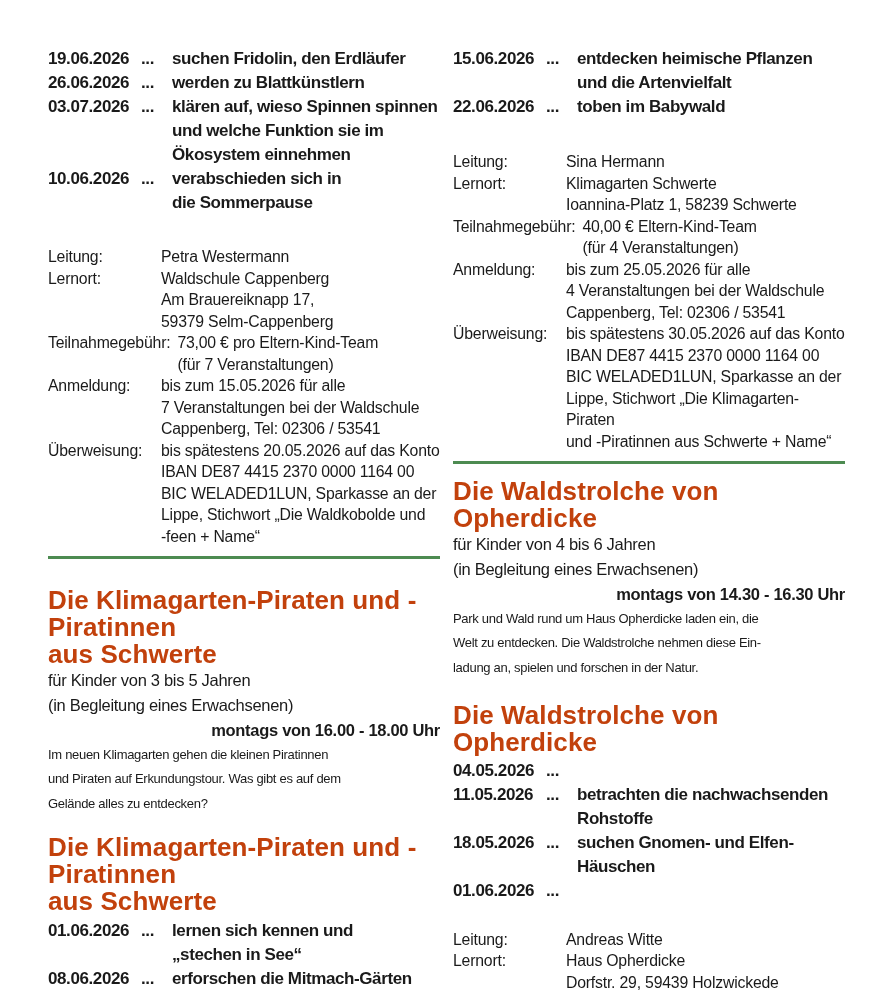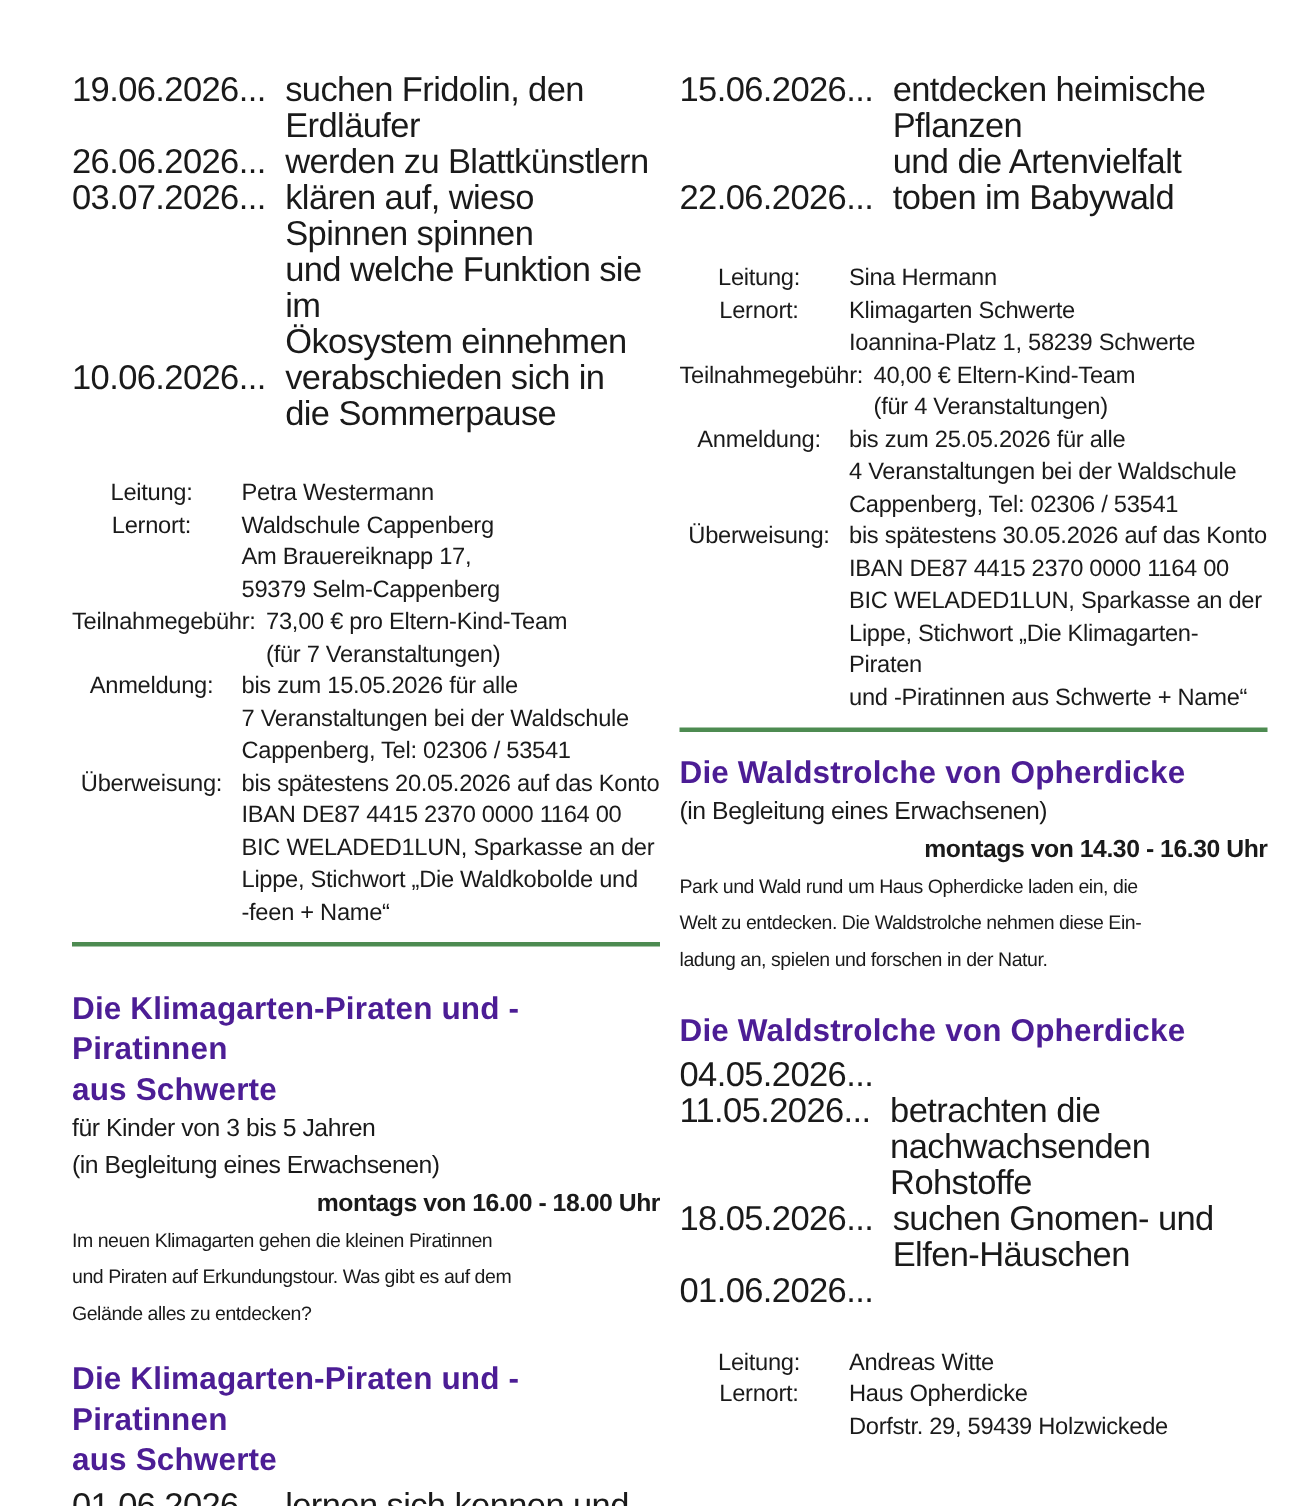--- a/index.html
+++ b/index.html
@@ -15,57 +15,57 @@
     display: flex;
     gap: 13px;
     padding: 47px 29px 0 48px;
   }
   .col { flex: 0 0 392px; width: 392px; }
 
   
   .schedule { }
   .schedule-row {
     display: flex;
-    font-weight: 400;
-    font-size: 23px;
+    font-weight: 700;
+    font-size: 17px;
     line-height: 24px;
     letter-spacing: -0.4px;
   }
   .s-date { flex: 0 0 93px; }
   .s-dots { flex: 0 0 31px; }
   .s-desc { flex: 1; white-space: pre-line; }
 
   
   .details {
     font-size: 15.8px;
     line-height: 21.5px;
     letter-spacing: -0.2px;
   }
   .detail-row { display: flex; }
-  .d-label { flex: 0 0 113px; text-align: center; padding-right: 7px; }
+  .d-label { flex: 0 0 113px; text-align: left; padding-right: 7px; }
   .d-value { flex: 1; white-space: pre-line; }
 
   .details-1 { margin-top: 31px; }
   .details-r1 { margin-top: 32px; }
   .details-r2 { margin-top: 26px; }
 
   .divider {
     height: 0;
     border: none;
     border-top: 3px solid #4d8b51;
     margin: 0;
   }
   .divider-l { margin-top: 9px; }
   .divider-r { margin-top: 9px; }
 
   .section-title {
     font-weight: 700;
-    font-size: 21px;
+    font-size: 26px;
     line-height: 27px;
-    color: #4c1d95;
+    color: #c2410c;
     letter-spacing: 0.1px;
     white-space: pre-line;
   }
   .title-l1 { margin-top: 28px; }
   .title-l2 { margin-top: 18px; margin-bottom: 4px; }
   .title-r1 { margin-top: 14px; }
   .title-r2 { margin-top: 22px; margin-bottom: 3px; }
 
   .body-line {
     font-size: 16.5px;
@@ -218,20 +218,21 @@
 IBAN DE87 4415 2370 0000 1164 00
 BIC WELADED1LUN, Sparkasse an der
 Lippe, Stichwort „Die Klimagarten-Piraten
 und -Piratinnen aus Schwerte + Name“</span>
       </div>
     </div>
 
     <hr class="divider divider-r">
 
     <div class="section-title title-r1">Die Waldstrolche von Opherdicke</div>
+    <div class="body-line">für Kinder von 4 bis 6 Jahren</div>
     <div class="body-line">(in Begleitung eines Erwachsenen)</div>
     <div class="body-line bold-line">montags von 14.30 - 16.30 Uhr</div>
     <div class="section-desc">Park und Wald rund um Haus Opherdicke laden ein, die
 Welt zu entdecken. Die Waldstrolche nehmen diese Ein-
 ladung an, spielen und forschen in der Natur.</div>
 
     <div class="section-title title-r2">Die Waldstrolche von Opherdicke</div>
 
     <div class="schedule">
       <div class="schedule-row">

